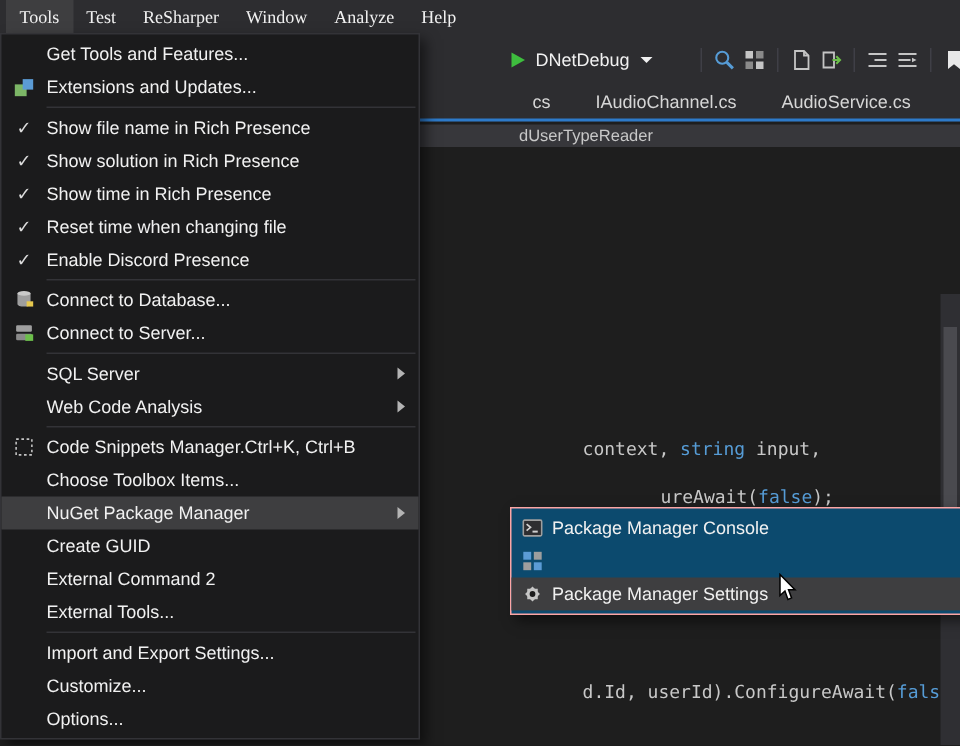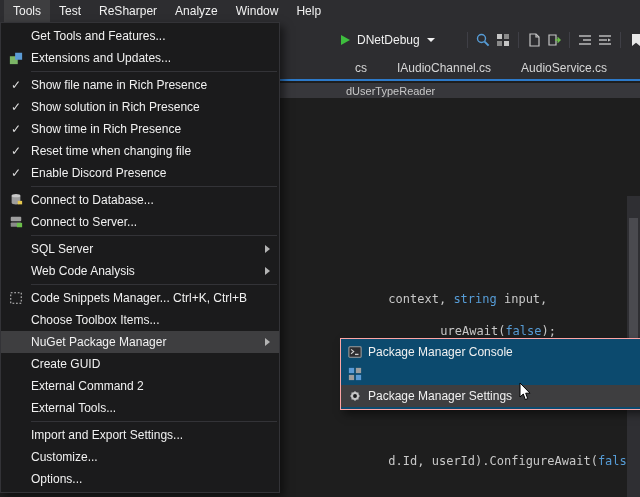--- a/index.html
+++ b/index.html
@@ -3,21 +3,21 @@
 <meta charset="utf-8">
 <style>
   * { margin:0; padding:0; box-sizing:border-box; }
   html,body { width:640px; height:497px; overflow:hidden; background:#1e1e1e;
               font-family:"Liberation Sans", sans-serif; }
   .app { position:relative; width:640px; height:497px; background:#1e1e1e; overflow:hidden; }
 
   
   .menubar { position:absolute; top:0; left:0; right:0; height:22px; background:#2d2d30;
              display:flex; align-items:center; padding-left:4px; z-index:5; }
-  .menubar-item { padding:0 9px; height:22px; line-height:22px; font-size:12px; color:#f1f1f1; cursor:default; }
+  .menubar-item { padding:0 9px; height:22px; line-height:22px; font-size:12px; color:#f1f1f1; cursor:default;font-family:Liberation Serif, serif; }
   .menubar-item.active { background:#3e3e40; }
 
   
   .toolbar { position:absolute; top:22px; left:0; right:0; height:36px; background:#2d2d30; }
   .toolbar-content { position:absolute; left:341px; top:8px; height:20px; display:flex; align-items:center; }
   .play-tri { width:0; height:0; border-left:9px solid #3ebe3e; border-top:5.5px solid transparent;
               border-bottom:5.5px solid transparent; margin-right:7px; }
   .debug-target { font-size:12px; color:#f1f1f1; margin-right:7px; }
   .dd-arrow { width:0; height:0; border-top:4px solid #f1f1f1; border-left:4px solid transparent;
               border-right:4px solid transparent; margin-right:10px; }
@@ -46,43 +46,43 @@
   
   .tools-menu { position:absolute; left:0; top:22px; width:280px; background:#1b1b1c;
                 border:1px solid #333337; padding:2px 0; z-index:10;
                 box-shadow:4px 4px 8px rgba(0,0,0,.5); }
   .mrow { position:relative; height:22px; display:flex; align-items:center; font-size:12px;
           color:#f1f1f1; cursor:default; }
   .mrow.hl { background:#3e3e40; }
   .gutter { width:30px; flex:none; display:flex; align-items:center; justify-content:center; }
   .check { color:#dcdcdc; font-size:12px; }
   .mlabel { flex:1; white-space:nowrap; overflow:hidden; }
-  .shortcut { margin-right:32px; font-size:12px; color:#f1f1f1; }
+  .shortcut { margin-right:42px; font-size:12px; color:#f1f1f1; }
   .arrow-right { position:absolute; right:9px; width:0; height:0; border-left:5px solid #b4b4b4;
                  border-top:4px solid transparent; border-bottom:4px solid transparent; }
   .msep { height:1px; background:#333337; margin:2px 2px 2px 30px; }
 
   .nuget-submenu { position:absolute; left:340px; top:338px; width:308px; background:#0c4a6e;
                    border:1px solid #fca5a5; padding:2px 0; z-index:11;
                    box-shadow:4px 4px 8px rgba(0,0,0,.5); }
   .nuget-submenu .gutter { width:27px; }
 
   .mouse-cursor { position:absolute; left:519px; top:382px; z-index:99; pointer-events:none; }
 </style>
 </head>
 <body>
 
 <div class="app">
 
   <div class="menubar">
     <div class="menubar-item active">Tools</div>
     <div class="menubar-item">Test</div>
     <div class="menubar-item">ReSharper</div>
+    <div class="menubar-item">Window</div>
     <div class="menubar-item">Analyze</div>
-    <div class="menubar-item">Window</div>
     <div class="menubar-item">Help</div>
   </div>
 
   <div class="toolbar">
     <div class="toolbar-content">
       <span class="play-tri"></span>
       <span class="debug-target">DNetDebug</span>
       <span class="dd-arrow"></span>
       <span class="tb-sep first"></span>
       <span class="tb-icon">

